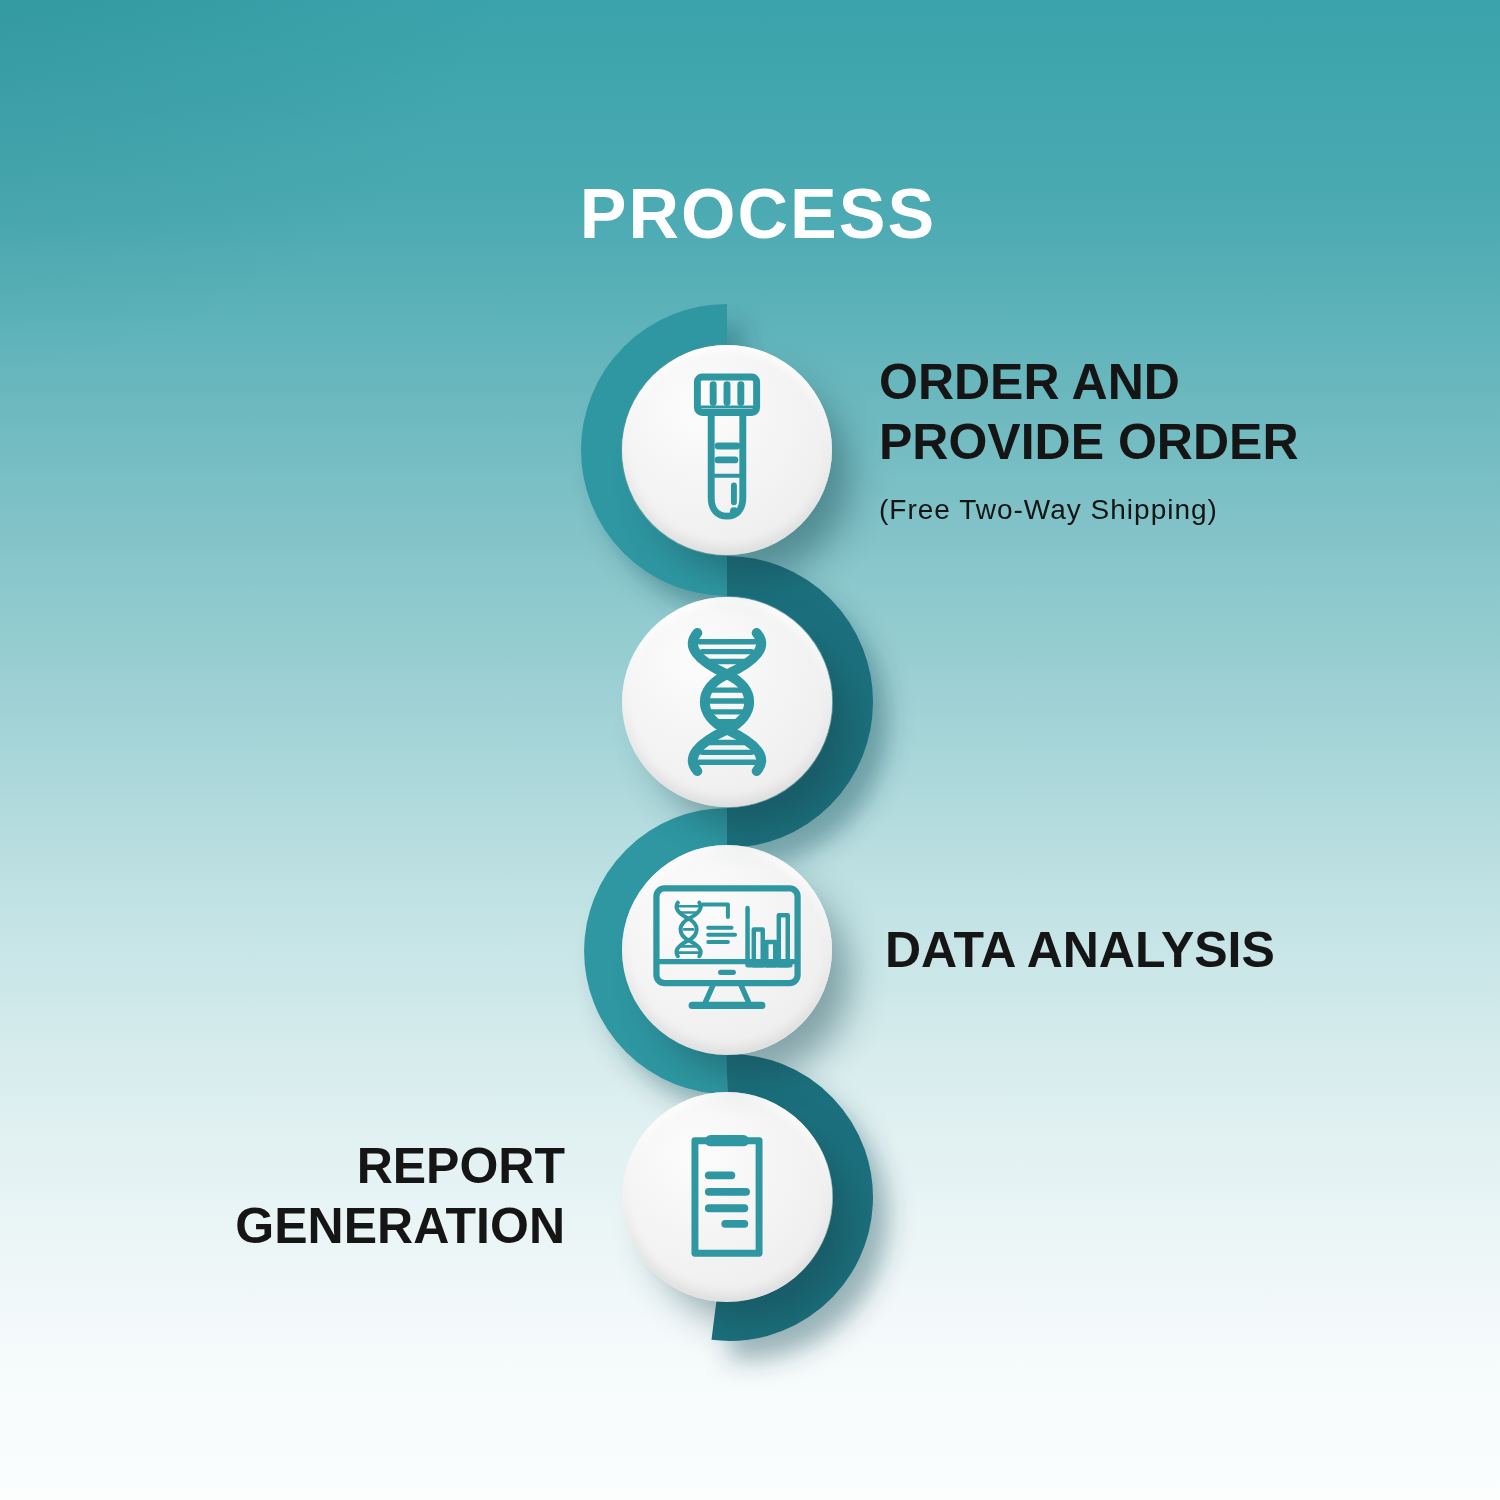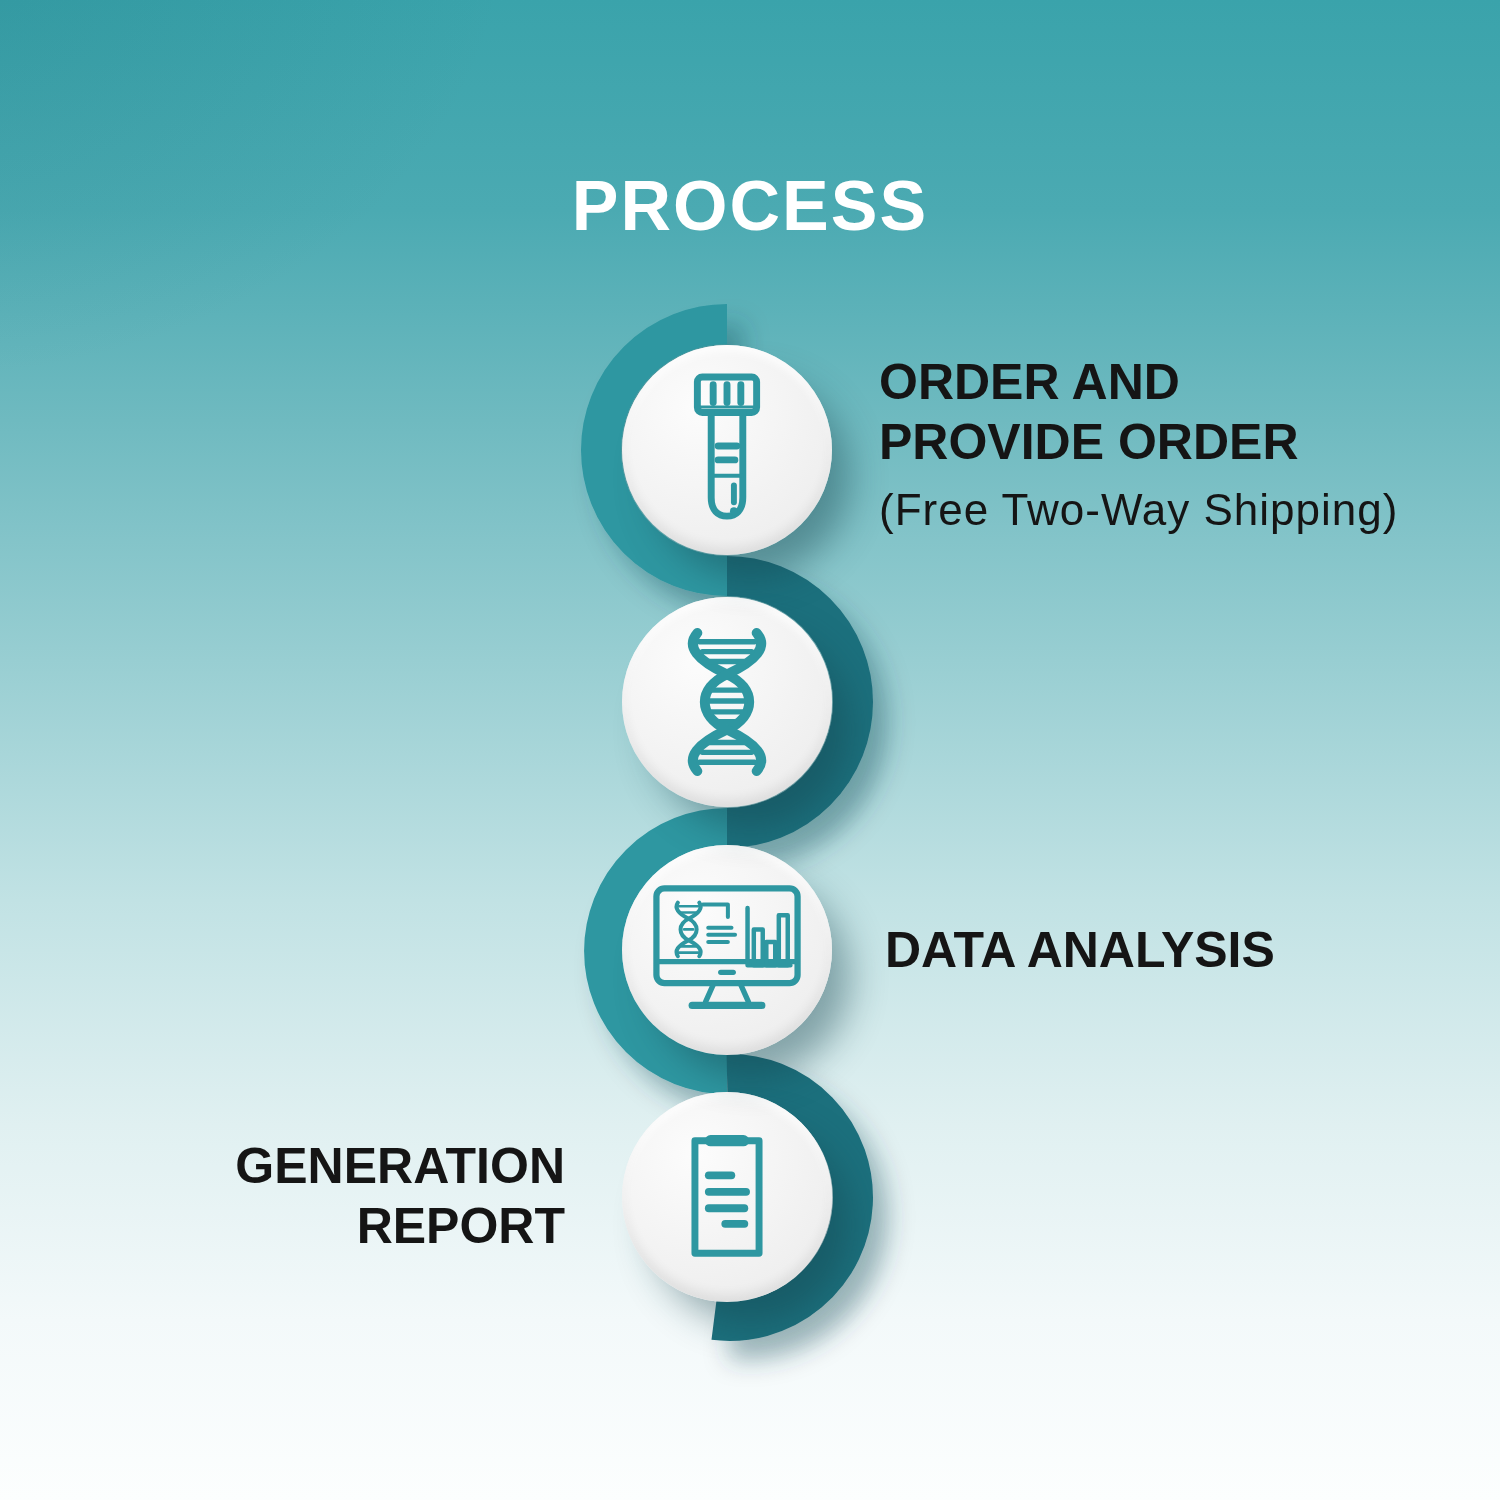--- a/index.html
+++ b/index.html
@@ -9,21 +9,21 @@
     background:linear-gradient(to bottom,
       var(--background-top,#3AA3AB) 0%, #4BAAB2 14%, #6FBAC0 28%,
       #98CED2 44%, #C1E2E4 60%, #E0F0F1 75%, #F3F9FA 88%,
       var(--background-bottom,#FCFEFE) 100%);
   }
   body::before{ 
     content:"";position:absolute;inset:0;pointer-events:none;
     background:radial-gradient(ellipse 900px 700px at -5% -5%, rgba(20,105,115,0.20), rgba(20,105,115,0) 65%);
   }
   .title{
-    position:absolute;left:0;top:158px;width:1484px;margin:8px;
+    position:absolute;left:0;top:158px;width:1484px;margin:16px;
     text-align:center;color:var(--title-color,#fff);
     font-size:70px;font-weight:800;letter-spacing:2px;z-index:10;
   }
   .spine{position:absolute;left:0;top:0;z-index:1;pointer-events:none;}
   .ribbon-light{stroke:var(--accent-teal,#2E97A1);}
   .ribbon-dark{stroke:var(--accent-teal-dark,#1E6F7D);}
   .circle{
     position:absolute;width:210px;height:210px;border-radius:50%;
     background:radial-gradient(circle at 36% 30%, #fcfcfc 0%, var(--circle-fill,#F2F2F2) 55%, #EAEAEA 100%);
     box-shadow:24px 28px 36px -6px rgba(18,64,75,0.42),
@@ -34,21 +34,21 @@
   .c1{left:622px;top:345px;z-index:9;}
   .c2{left:622px;top:597px;z-index:8;}
   .c3{left:622px;top:845px;z-index:7;}
   .c4{left:622px;top:1092px;z-index:6;}
   .icon{stroke:var(--accent-teal,#2E97A1);fill:none;stroke-linecap:round;stroke-linejoin:round;}
   .icon .dotfill{fill:var(--accent-teal,#2E97A1);stroke:none;}
   .label{
     position:absolute;z-index:10;color:var(--text-color,#151515);
     font-size:50px;font-weight:800;line-height:60px;white-space:nowrap;
   }
-  .label .note{font-size:44px;font-weight:400;letter-spacing:1px;margin-top:12px;line-height:52px;}
+  .label .note{font-size:28px;font-weight:400;letter-spacing:1px;margin-top:12px;line-height:52px;}
   .label-order{left:879px;top:352px;text-align:left;}
   .label-lab{right:935px;top:636px;text-align:right;}
   .label-data{left:885px;top:920px;text-align:center;}
   .label-report{right:935px;top:1136px;text-align:right;}
 </style>
 </head>
 <body>
 
 <h1 class="title">PROCESS</h1>
 
@@ -157,15 +157,15 @@
 </div>
 
 <div class="label label-lab">
 </div>
 
 <div class="label label-data">
   <div>DATA ANALYSIS</div>
 </div>
 
 <div class="label label-report">
+  <div>REPORT</div>
   <div>GENERATION</div>
-  <div>REPORT</div>
 </div>
 
 </body></html>

